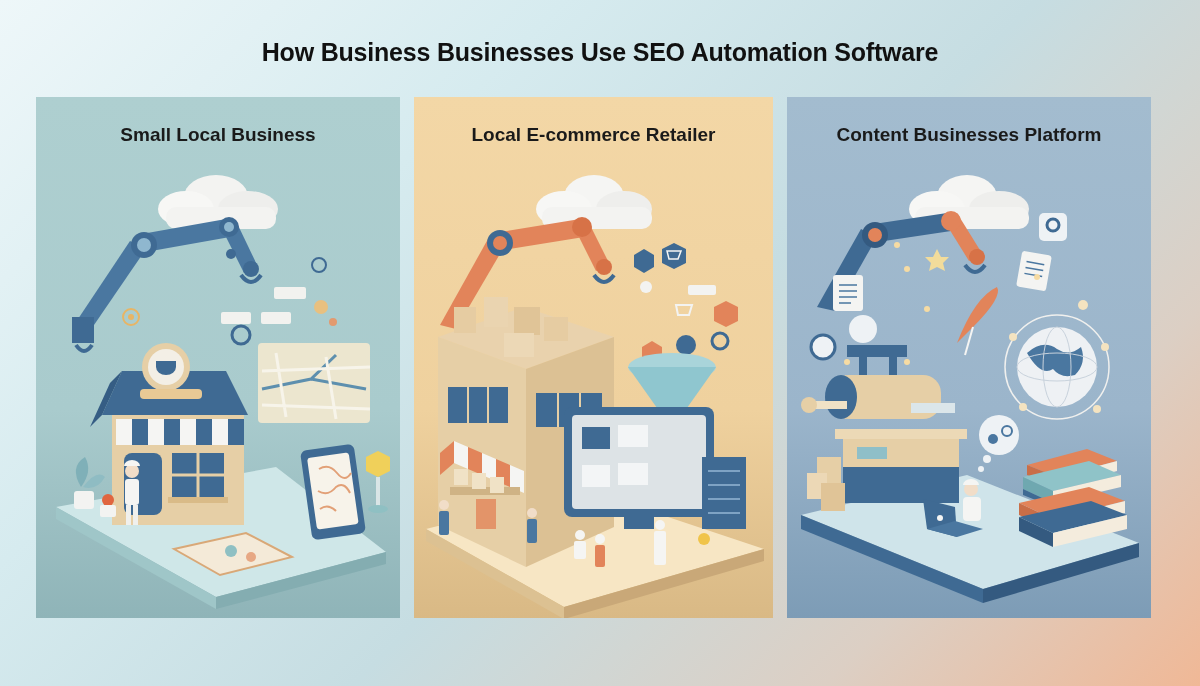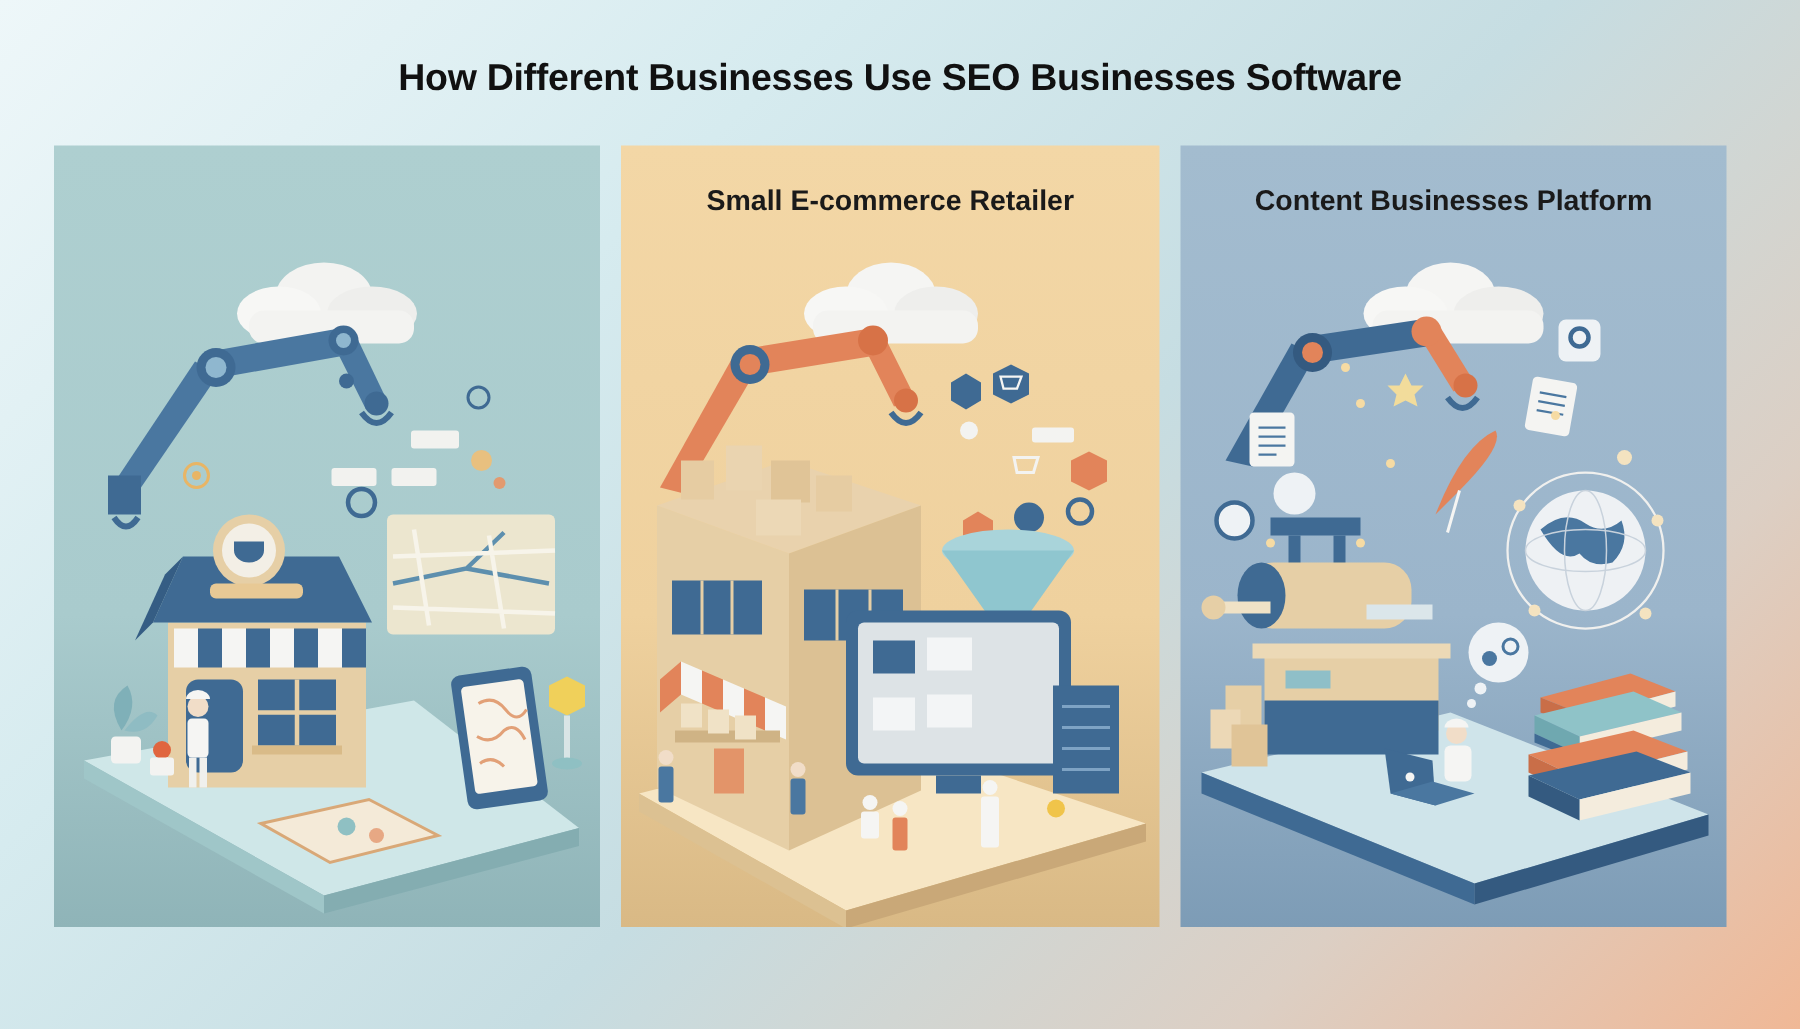--- a/index.html
+++ b/index.html
@@ -23,23 +23,24 @@
     }
     .p1 { left: 36px; width: 364px; background: linear-gradient(180deg, #aecfd0 0%, #a9cbcd 60%, #8fb4b8 100%); }
     .p2 { left: 414px; width: 359px; background: linear-gradient(180deg, #f3d7a6 0%, #efd19e 60%, #d9b985 100%); }
     .p3 { left: 787px; width: 364px; background: linear-gradient(180deg, #a3bccf 0%, #9bb5cb 60%, #7d9cb6 100%); }
     .illus { position: absolute; left: 0; top: 60px; width: 100%; height: 461px; }
     svg { display: block; }
   </style>
 </head>
 <body>
 
-<h1 class="page-title">How Different Businesses Use SEO Businesses Software</h1>
+<h1 class="page-title">How Business Businesses Use SEO Automation Software</h1>
 
 <section class="panel p1">
+  <h2 class="panel-title">Small Local Business</h2>
   <div class="illus">
     <svg width="364" height="461" viewBox="0 0 364 461">
 
       <g>
         <polygon points="20,350 240,310 350,395 180,440" fill="#cfe7e8"></polygon>
         <polygon points="20,350 180,440 180,452 20,362" fill="#9fc6c8"></polygon>
         <polygon points="180,440 350,395 350,407 180,452" fill="#84adb1"></polygon>
       </g>
 
       <g>
@@ -139,21 +140,21 @@
       <g>
         <polygon points="138,392 210,376 256,400 184,418" fill="#f4ead8" stroke="#d9a877" stroke-width="2"></polygon>
         <circle cx="195" cy="394" r="6" fill="#8fc0c3"></circle>
         <circle cx="215" cy="400" r="5" fill="#e7a884"></circle>
       </g>
     </svg>
   </div>
 </section>
 
 <section class="panel p2">
-  <h2 class="panel-title">Small E-commerce Retailer</h2>
+  <h2 class="panel-title">Local E-commerce Retailer</h2>
   <div class="illus">
     <svg width="359" height="461" viewBox="0 0 359 461">
 
       <g>
         <polygon points="12,372 170,332 350,392 150,450" fill="#f7e6c4"></polygon>
         <polygon points="12,372 150,450 150,462 12,384" fill="#dcc192"></polygon>
         <polygon points="150,450 350,392 350,404 150,462" fill="#c9a878"></polygon>
       </g>
 
       <g>

